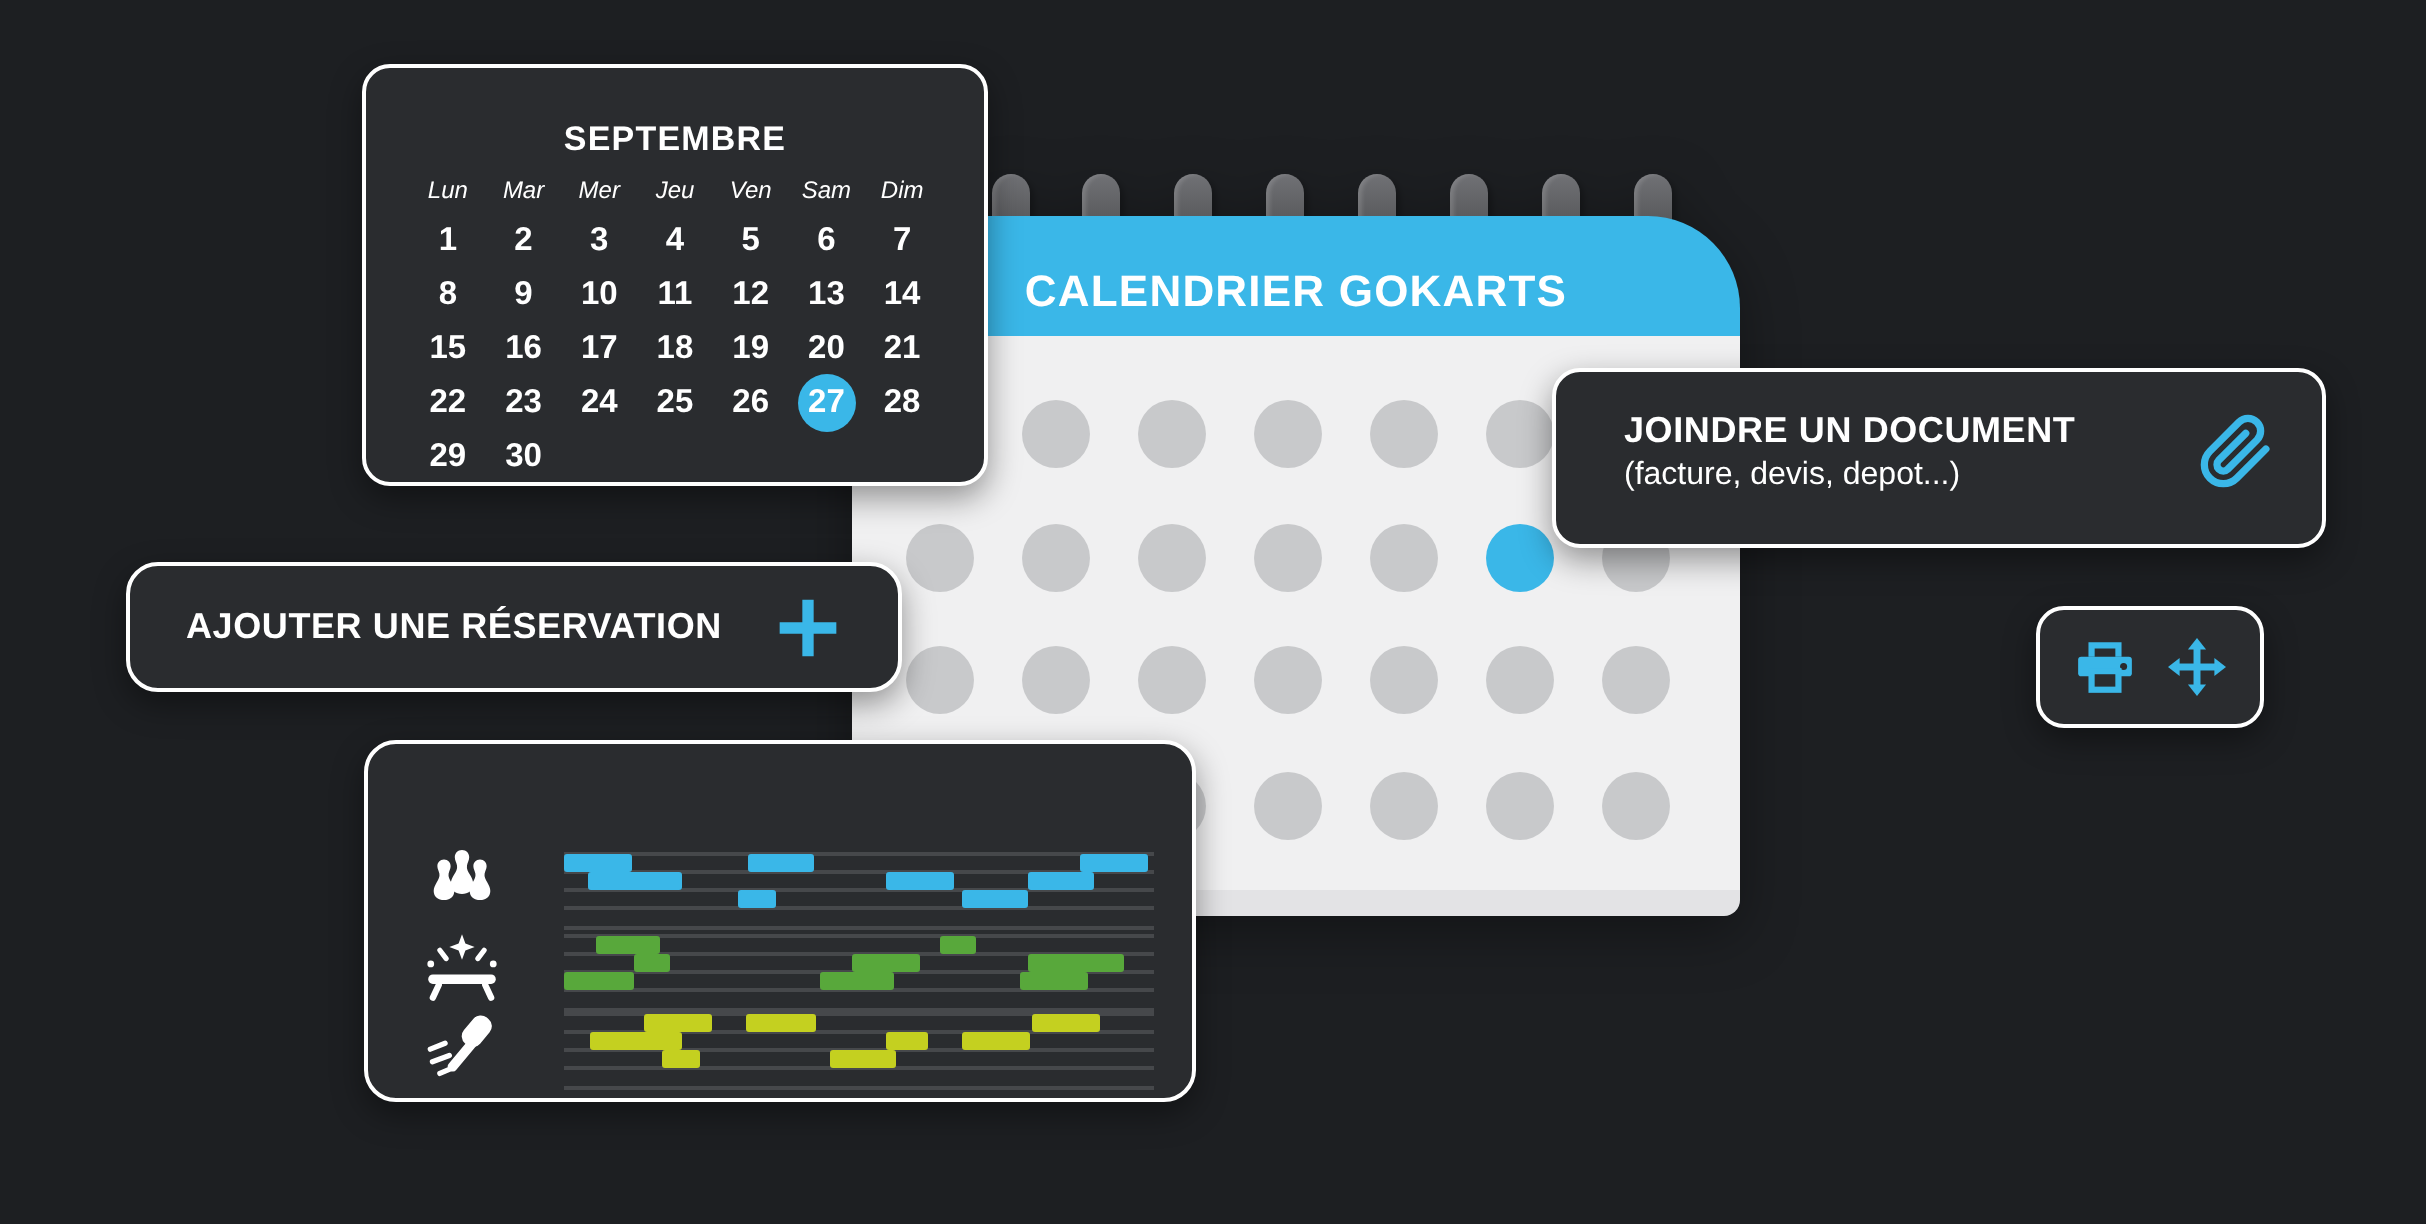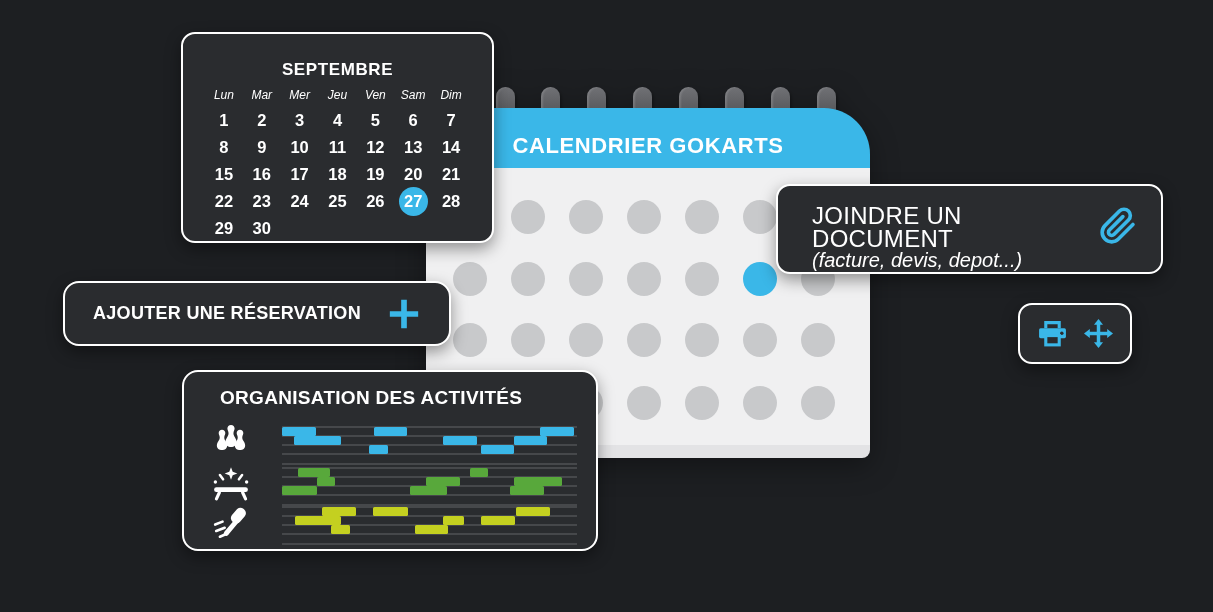--- a/index.html
+++ b/index.html
@@ -40,22 +40,22 @@
   .mday span{display:flex;align-items:center;justify-content:center;width:29px;height:29px;border-radius:50%;}
   .mday.sel span{background:var(--blue);}
 
   
   .ajouter{left:63px;top:281px;width:388px;height:65px;display:flex;align-items:center;
            justify-content:space-between;padding:0 28px;cursor:pointer;}
   .ajouter .lbl{font-size:18px;font-weight:700;letter-spacing:.3px;}
 
   
   .joindre{left:776px;top:184px;width:387px;height:90px;border-radius:14px;padding:18px 70px 0 34px;cursor:pointer;}
-  .joindre .lbl{font-size:24px;font-weight:400;letter-spacing:.3px;line-height:23px;}
-  .joindre .sub{font-size:20px;font-style:italic;line-height:21px;}
+  .joindre .lbl{font-size:18px;font-weight:700;letter-spacing:.3px;line-height:23px;}
+  .joindre .sub{font-size:16px;line-height:21px;}
   .clip{position:absolute;right:24px;top:21px;}
 
   
   .printmove{left:1018px;top:303px;width:114px;height:61px;border-radius:14px;
              display:flex;align-items:center;justify-content:center;gap:16px;}
   .tool-btn{display:flex;align-items:center;justify-content:center;cursor:pointer;}
 
   
   .orga{left:182px;top:370px;width:416px;height:181px;}
   .orga-title{font-size:19px;font-weight:700;letter-spacing:.3px;margin:15px 0 0 36px;}
@@ -277,21 +277,20 @@
           <polygon points="0,15 6,10.3 6,19.7"></polygon>
           <polygon points="30,15 24,10.3 24,19.7"></polygon>
           <rect x="13.2" y="4.5" width="3.6" height="21"></rect>
           <rect x="4.5" y="13.2" width="21" height="3.6"></rect>
         </g>
       </svg>
     </span>
   </div>
 
   <div class="card orga">
-    <div class="orga-title">ORGANISATION DES ACTIVITÉS</div>
 
     <div class="act-icon" style="top:50px">
       <svg width="36" height="38" viewBox="0 0 36 38">
         <g class="ic-white">
           <g transform="translate(9,16) scale(0.92)">
             <path d="M0-10c2.2 0 3.6 1.6 3.6 3.6 0 1.5-.9 2.7-1.1 4.1-.3 1.7.5 3 1.5 4.7.9 1.6 1.6 3 1.6 4.6 0 3.2-2.5 5-5.6 5s-5.6-1.8-5.6-5c0-1.6.7-3 1.6-4.6 1-1.7 1.8-3 1.5-4.7-.2-1.4-1.1-2.6-1.1-4.1 0-2 1.4-3.6 3.6-3.6z"></path>
           </g>
           <g transform="translate(18,12)">
             <path d="M0-10c2.2 0 3.6 1.6 3.6 3.6 0 1.5-.9 2.7-1.1 4.1-.3 1.7.5 3 1.5 4.7.9 1.6 1.6 3 1.6 4.6 0 3.2-2.5 5-5.6 5s-5.6-1.8-5.6-5c0-1.6.7-3 1.6-4.6 1-1.7 1.8-3 1.5-4.7-.2-1.4-1.1-2.6-1.1-4.1 0-2 1.4-3.6 3.6-3.6z"></path>
           </g>

